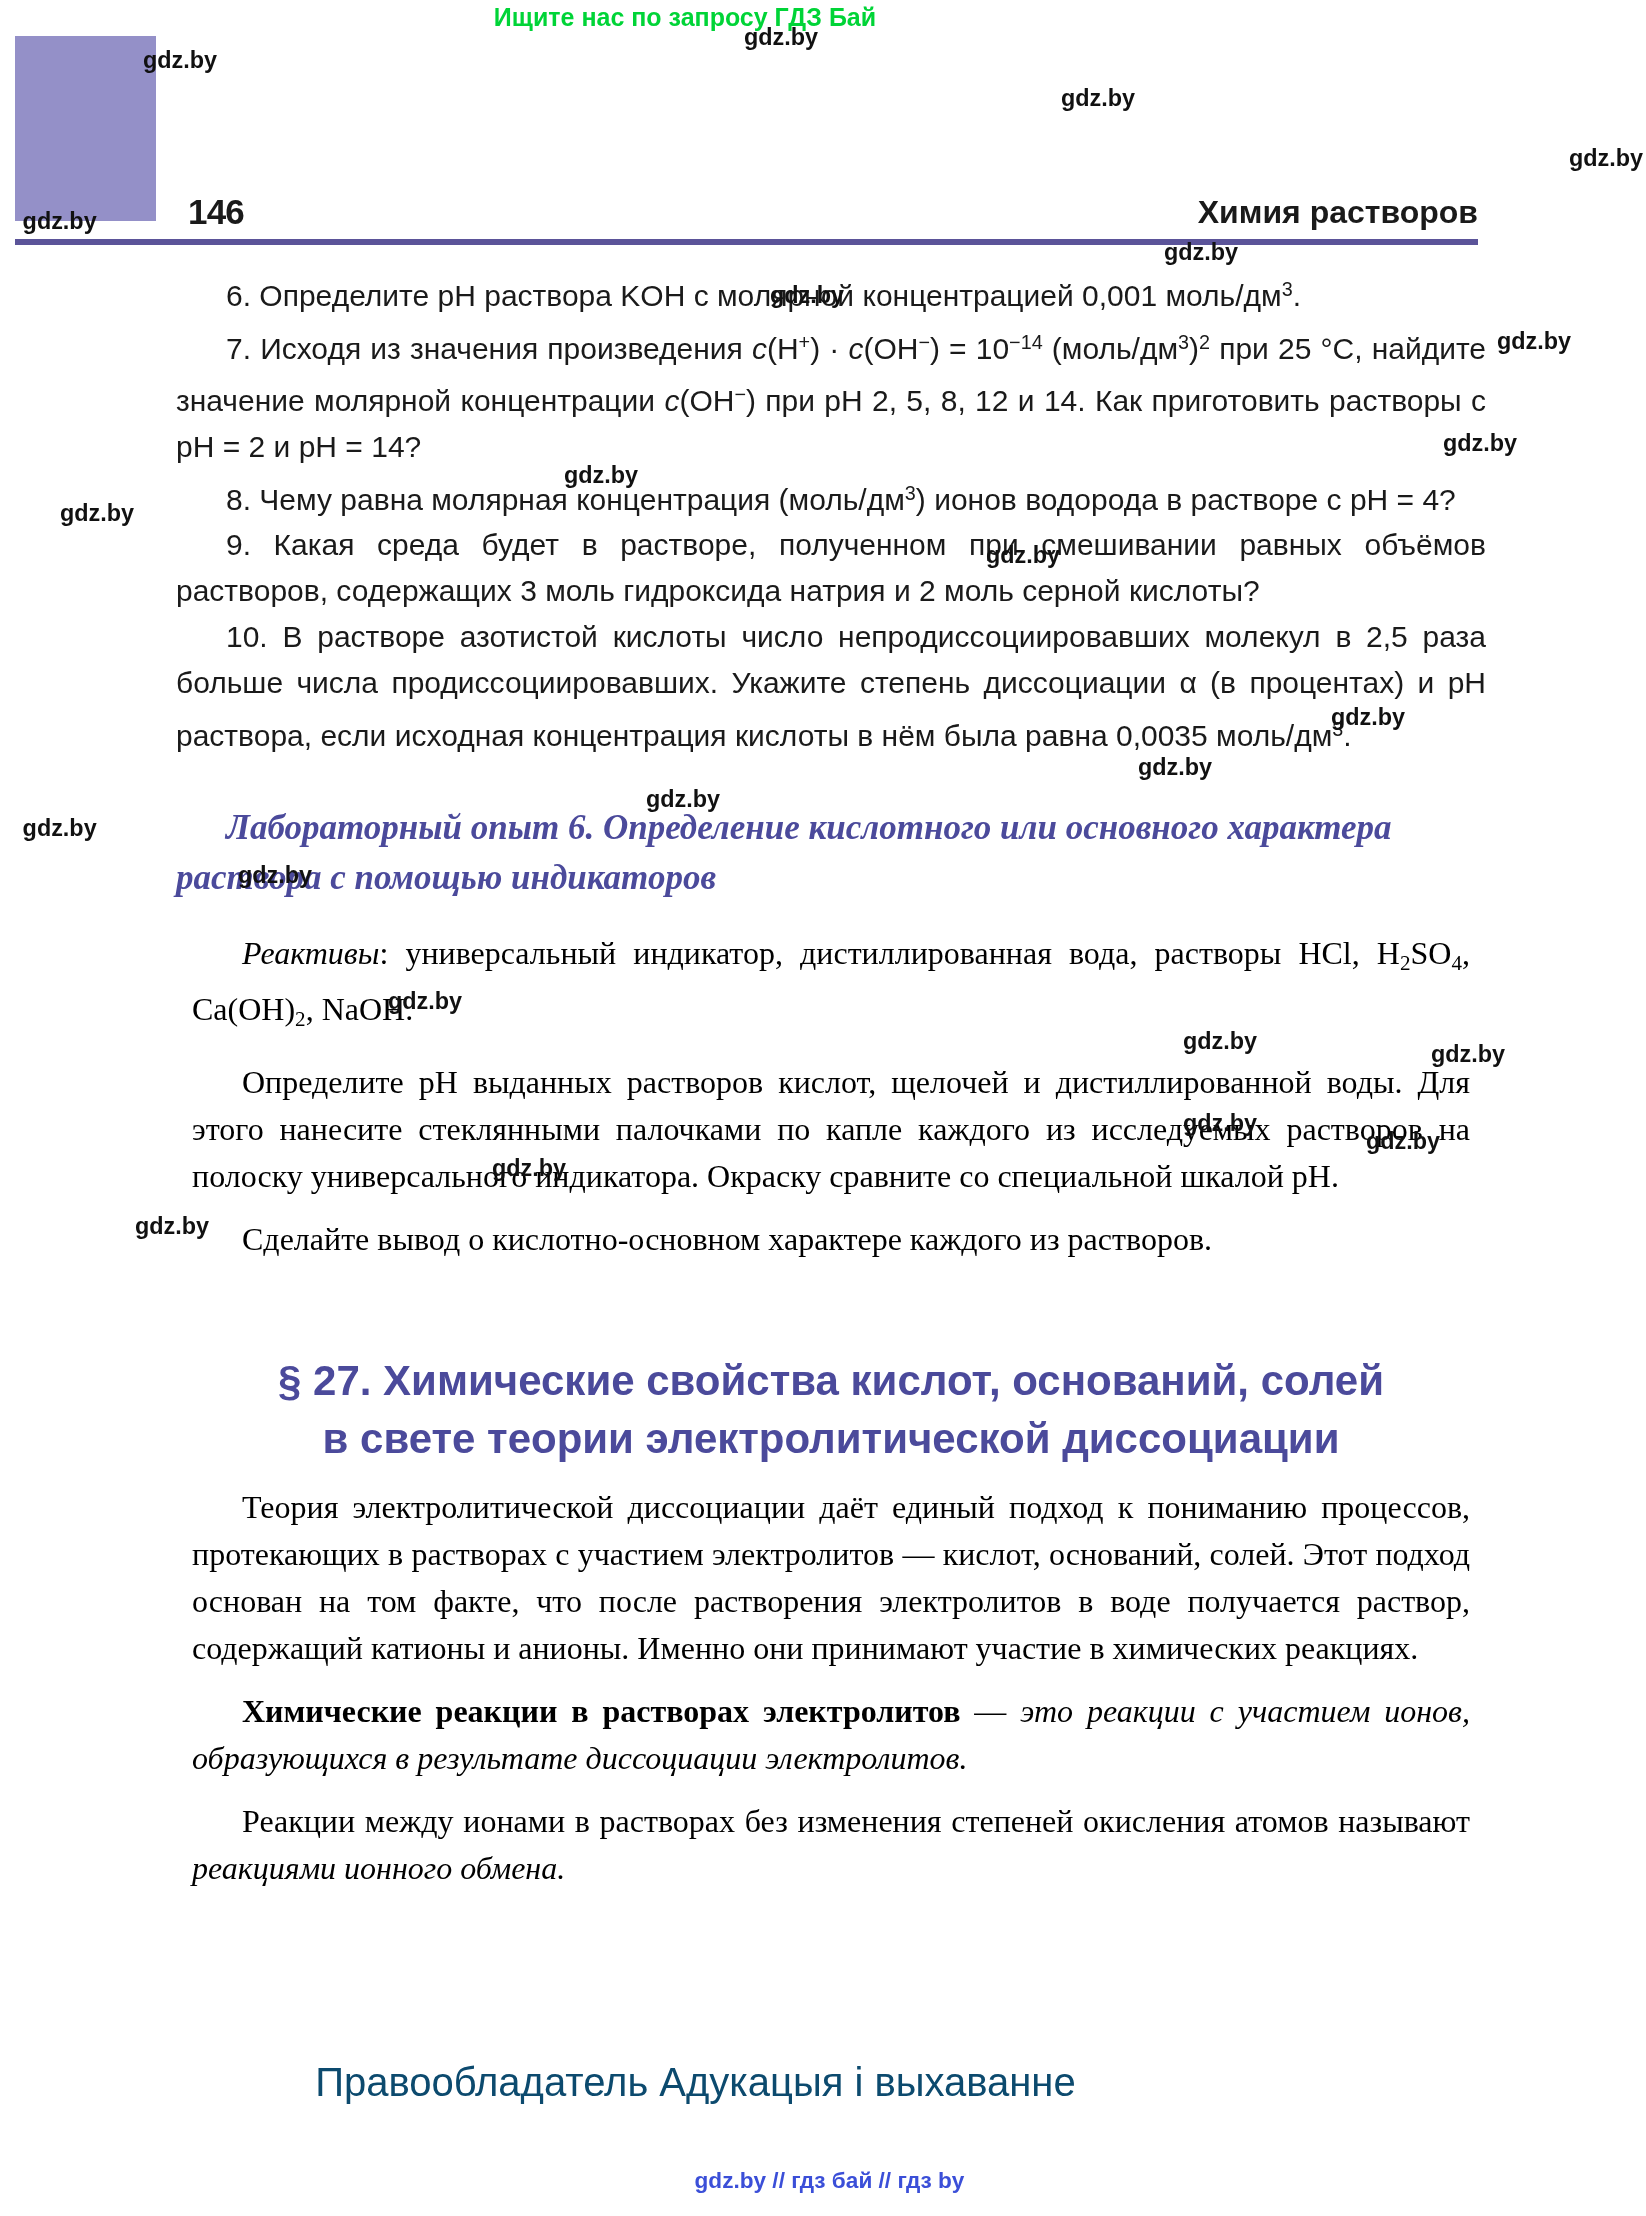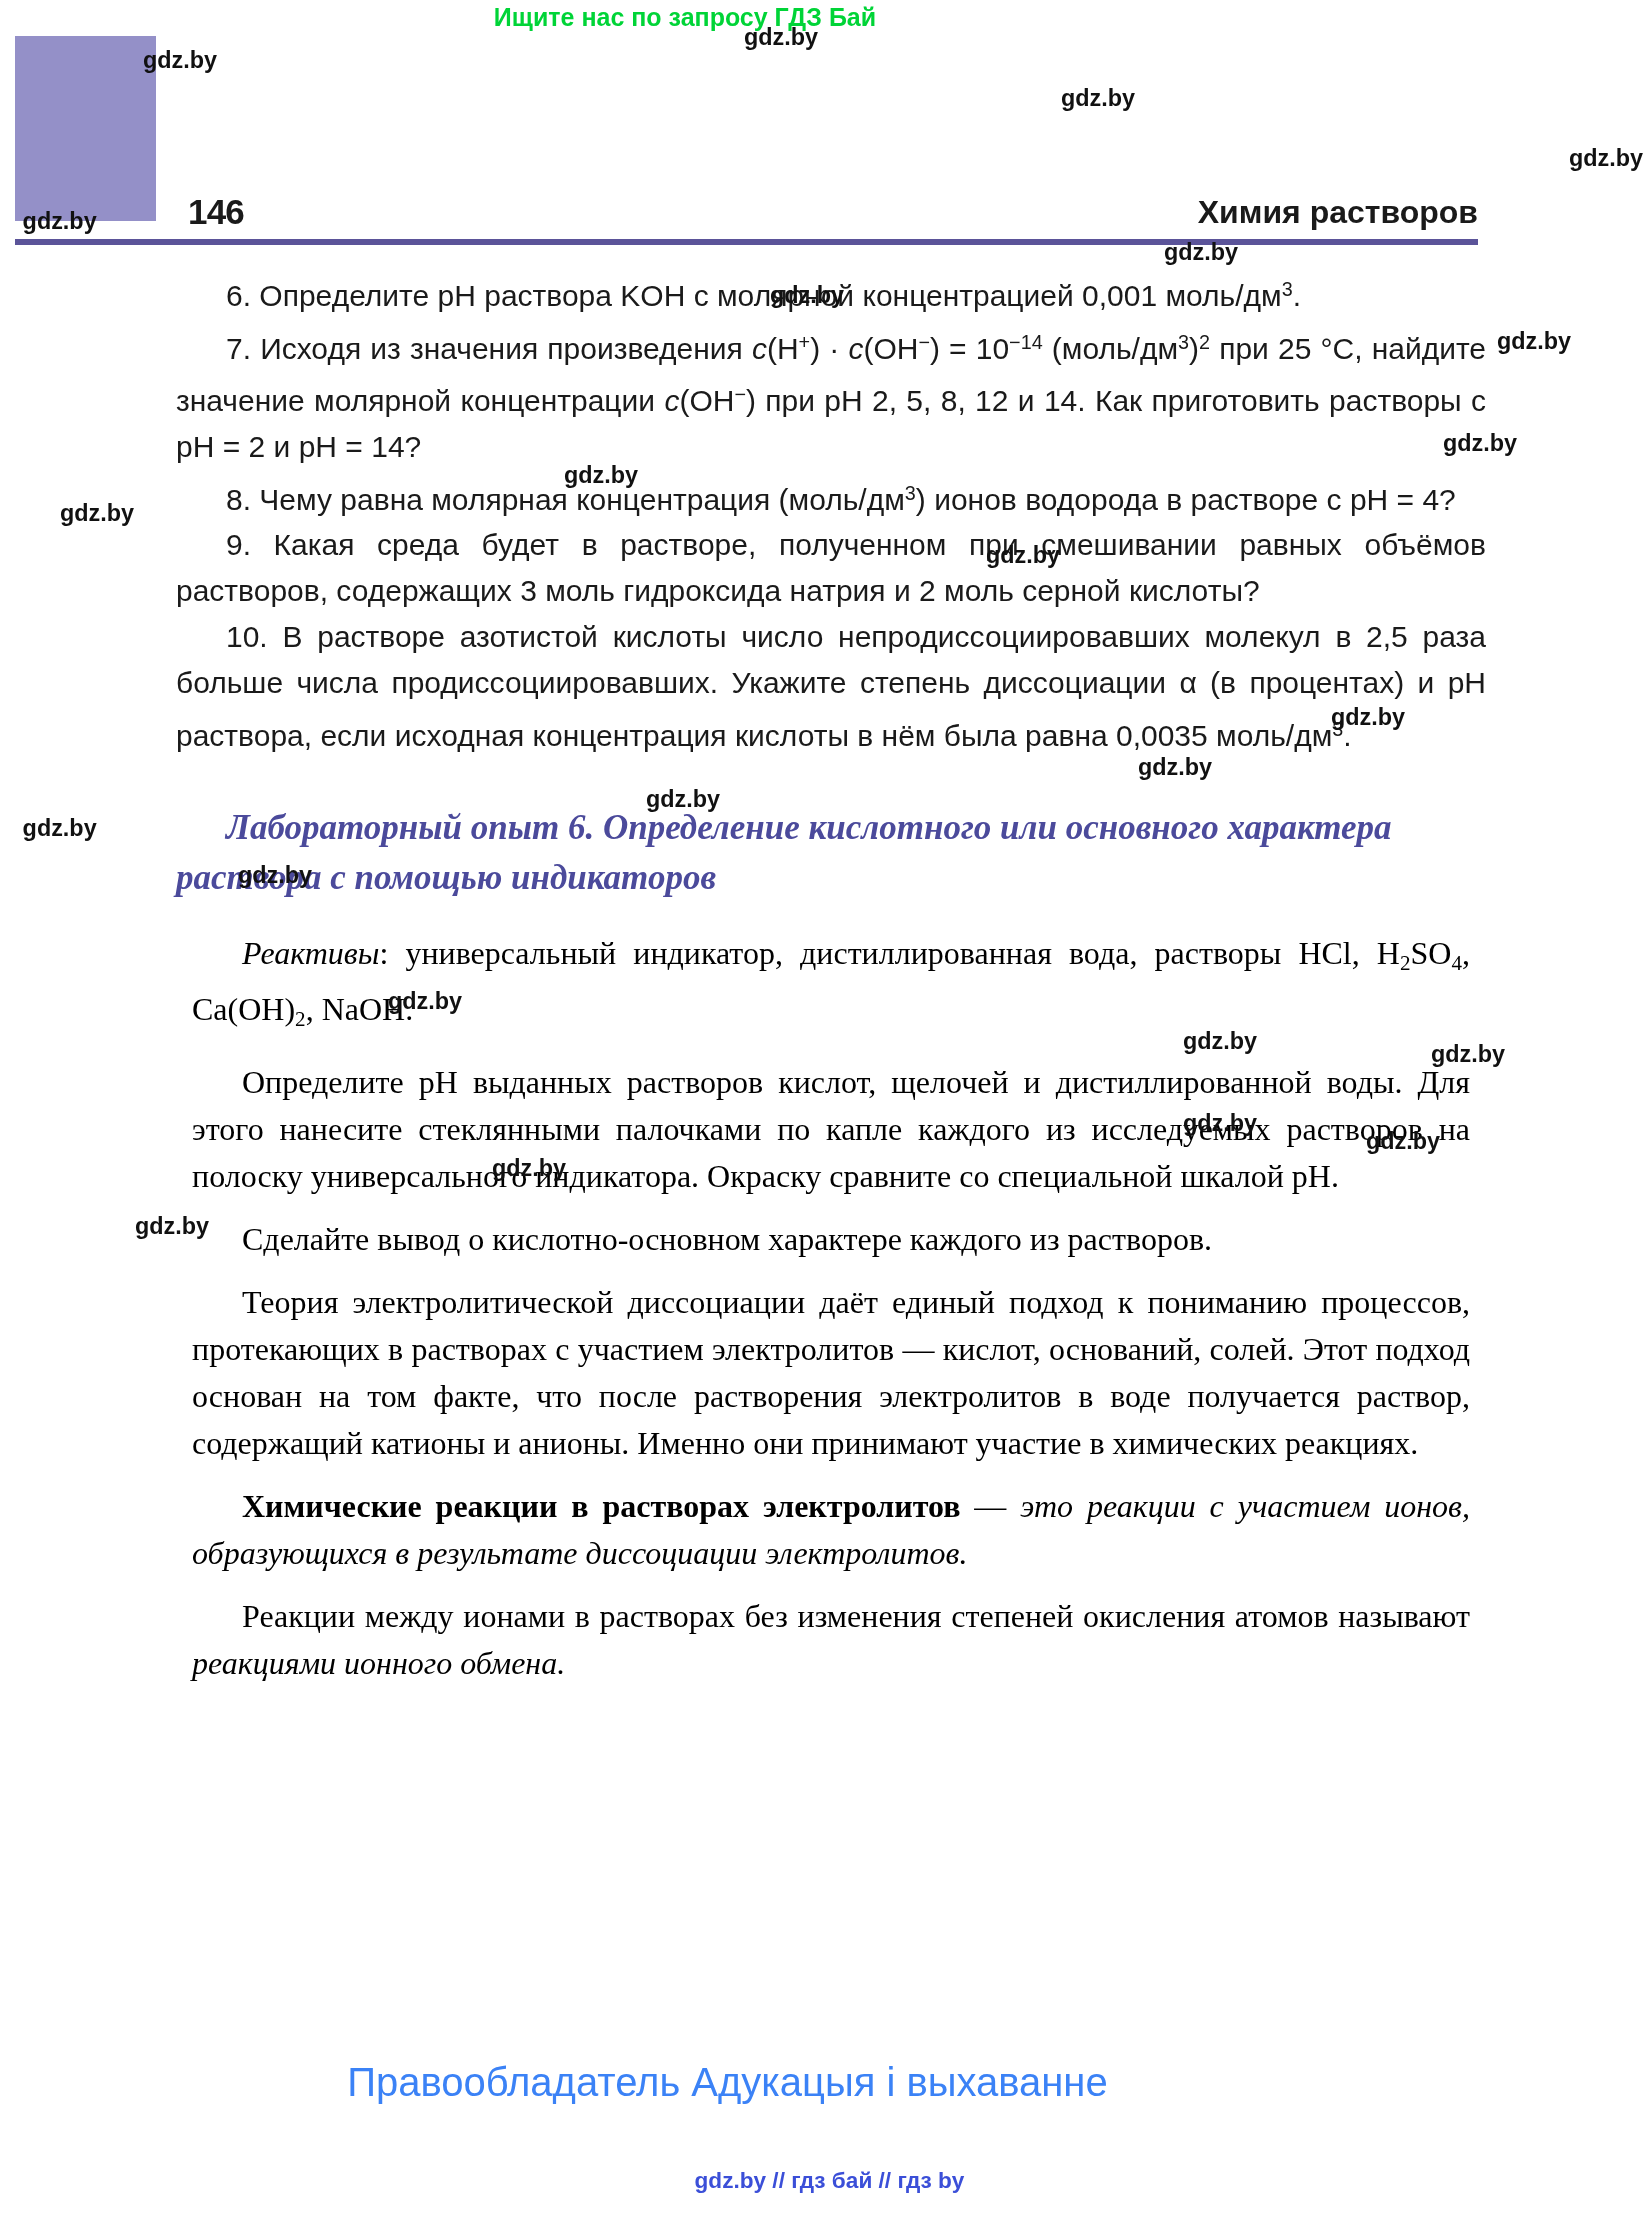--- a/index.html
+++ b/index.html
@@ -141,23 +141,22 @@
     color: #00d437;
   }
   #copyright-wm {
     position: absolute;
     left: 0;
     top: 2060px;
     width: 1391px;
     text-align: center;
     font-family: "Liberation Sans", sans-serif;
     font-size: 40px;
-    color: #3b82f6;
+    color: #0c4a6e;
     white-space: nowrap;
-    padding-left: 32px;
   }
   #bottom-links {
     position: absolute;
     left: 0;
     top: 2168px;
     width: 1647px;
     text-align: center;
     font-family: "Liberation Sans", sans-serif;
     font-weight: bold;
     font-size: 22.6px;
@@ -194,20 +193,24 @@
       <span>Лабораторный опыт 6. Определение кислотного или основного</span>
       <span>характера раствора с помощью индикаторов</span>
     </div>
 
     <div id="reagents-block">
       <p class="serif-para"><span class="ital">Реактивы</span>: универсальный индикатор, дистиллированная вода, растворы HCl, H<sub>2</sub>SO<sub>4</sub>, Ca(OH)<sub>2</sub>, NaOH.</p>
       <p class="serif-para">Определите pH выданных растворов кислот, щелочей и дистиллированной воды. Для этого нанесите стеклянными палочками по капле каждого из исследуемых растворов на полоску универсального индикатора. Окраску сравните со специальной шкалой pH.</p>
       <p class="serif-para">Сделайте вывод о кислотно-основном характере каждого из растворов.</p>
     </div>
 
+    <div id="section-heading">
+      <span>§ 27. Химические свойства кислот, оснований, солей</span>
+      <span class="line2">в свете теории электролитической диссоциации</span>
+    </div>
 
     <div>
       <p class="serif-para">Теория электролитической диссоциации даёт единый подход к пониманию процессов, протекающих в растворах с участием электролитов — кислот, оснований, солей. Этот подход основан на том факте, что после растворения электролитов в воде получается раствор, содержащий катионы и анионы. Именно они принимают участие в химических реакциях.</p>
       <p class="serif-para"><span class="bold">Химические реакции в растворах электролитов</span> — <span class="ital">это реакции с участием ионов, образующихся в результате диссоциации электролитов.</span></p>
       <p class="serif-para">Реакции между ионами в растворах без изменения степеней окисления атомов называют <span class="ital">реакциями ионного обмена.</span></p>
     </div>
 
   </div>
 
   <div id="watermark-layer">

